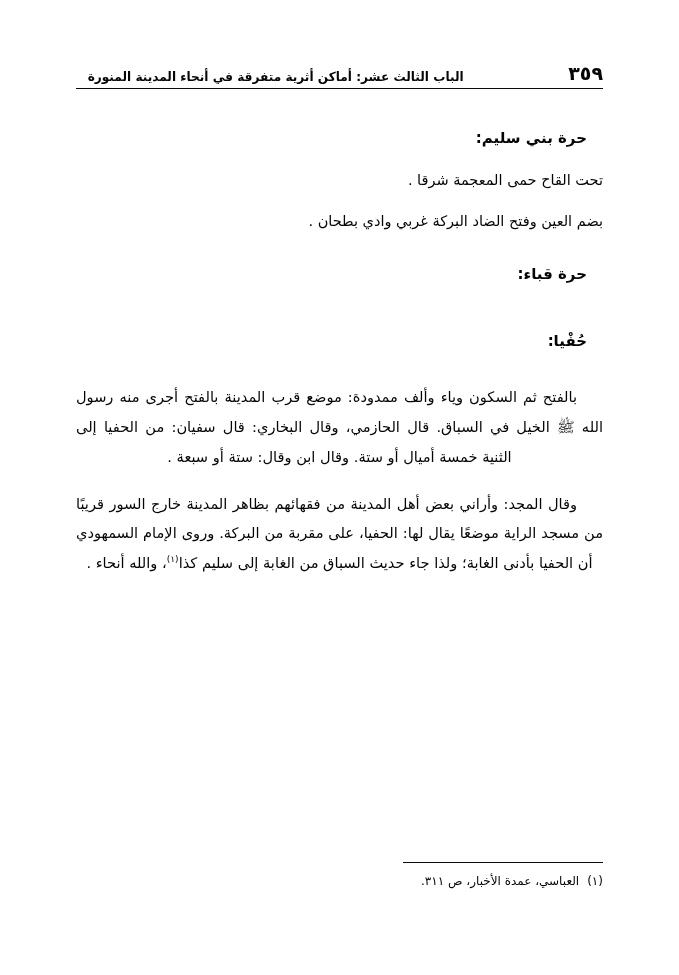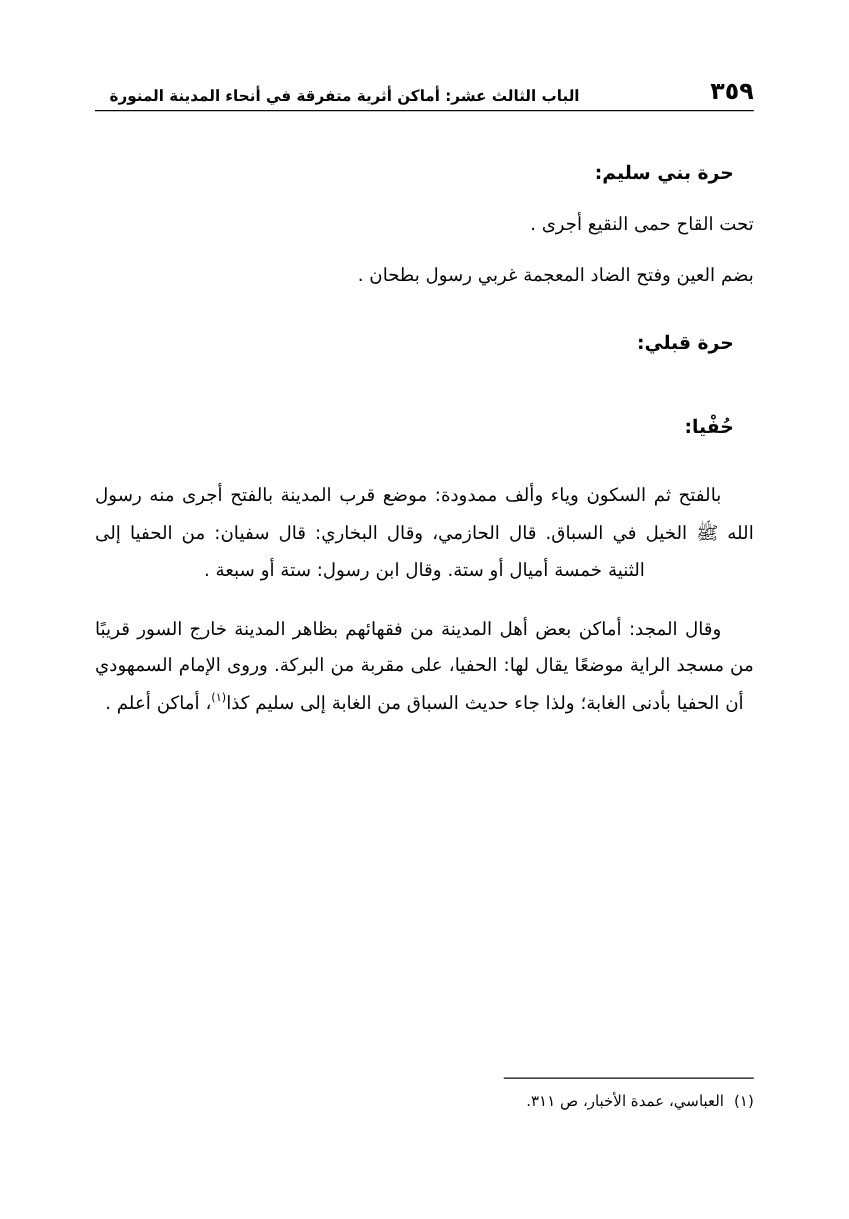--- a/index.html
+++ b/index.html
@@ -140,56 +140,56 @@
   <div class="running-head">
     <div class="head-folio">٣٥٩</div>
     <div class="head-title">الباب الثالث عشر: أماكن أثرية متفرقة في أنحاء المدينة المنورة</div>
   </div>
   <div class="head-rule"></div>
 
   <div class="content">
 
     <div class="entry">
       <p class="entry-heading right">حرة بني سليم:</p>
-      <p class="entry-body">تحت القاح حمى النقيع أجرى .</p>
+      <p class="entry-body">تحت القاح حمى المعجمة شرقا .</p>
     </div>
 
     <div class="spacer-sm"></div>
 
     <div class="entry">
-      <p class="entry-body">بضم العين وفتح الضاد المعجمة غربي رسول بطحان .</p>
+      <p class="entry-body">بضم العين وفتح الضاد البركة غربي وادي بطحان .</p>
     </div>
 
     <div class="spacer-sm"></div>
 
     <div class="entry">
-      <p class="entry-heading right">حرة قبلي:</p>
+      <p class="entry-heading right">حرة قباء:</p>
     </div>
 
     <div class="spacer-sm"></div>
 
     <div class="entry">
       <p class="entry-heading right">حُفْيا:</p>
 
       <div class="spacer-sm"></div>
 
       <p class="para">
         <span>بالفتح ثم السكون وياء وألف ممدودة: موضع قرب المدينة بالفتح</span>
         <span>أجرى منه رسول الله ﷺ الخيل في السباق. قال الحازمي، وقال</span>
         <span>البخاري: قال سفيان: من الحفيا إلى الثنية خمسة أميال أو ستة. وقال</span>
-        <span>ابن رسول: ستة أو سبعة .</span>
+        <span>ابن وقال: ستة أو سبعة .</span>
       </p>
 
       <div class="spacer-md"></div>
 
       <p class="para">
-        <span>وقال المجد: أماكن بعض أهل المدينة من فقهائهم بظاهر المدينة</span>
+        <span>وقال المجد: وأراني بعض أهل المدينة من فقهائهم بظاهر المدينة</span>
         <span>خارج السور قريبًا من مسجد الراية موضعًا يقال لها: الحفيا، على مقربة</span>
         <span>من البركة. وروى الإمام السمهودي أن الحفيا بأدنى الغابة؛ ولذا جاء</span>
-        <span>حديث السباق من الغابة إلى سليم كذا</span><sup class="fn-ref">(١)</sup><span>، أماكن أعلم .</span>
+        <span>حديث السباق من الغابة إلى سليم كذا</span><sup class="fn-ref">(١)</sup><span>، والله أنحاء .</span>
       </p>
     </div>
 
   </div>
 
   <div class="footnote-rule"></div>
   <div class="footnote">
     <span class="footnote-marker">(١)</span><span>العباسي، عمدة الأخبار، ص ٣١١.</span>
   </div>
 

